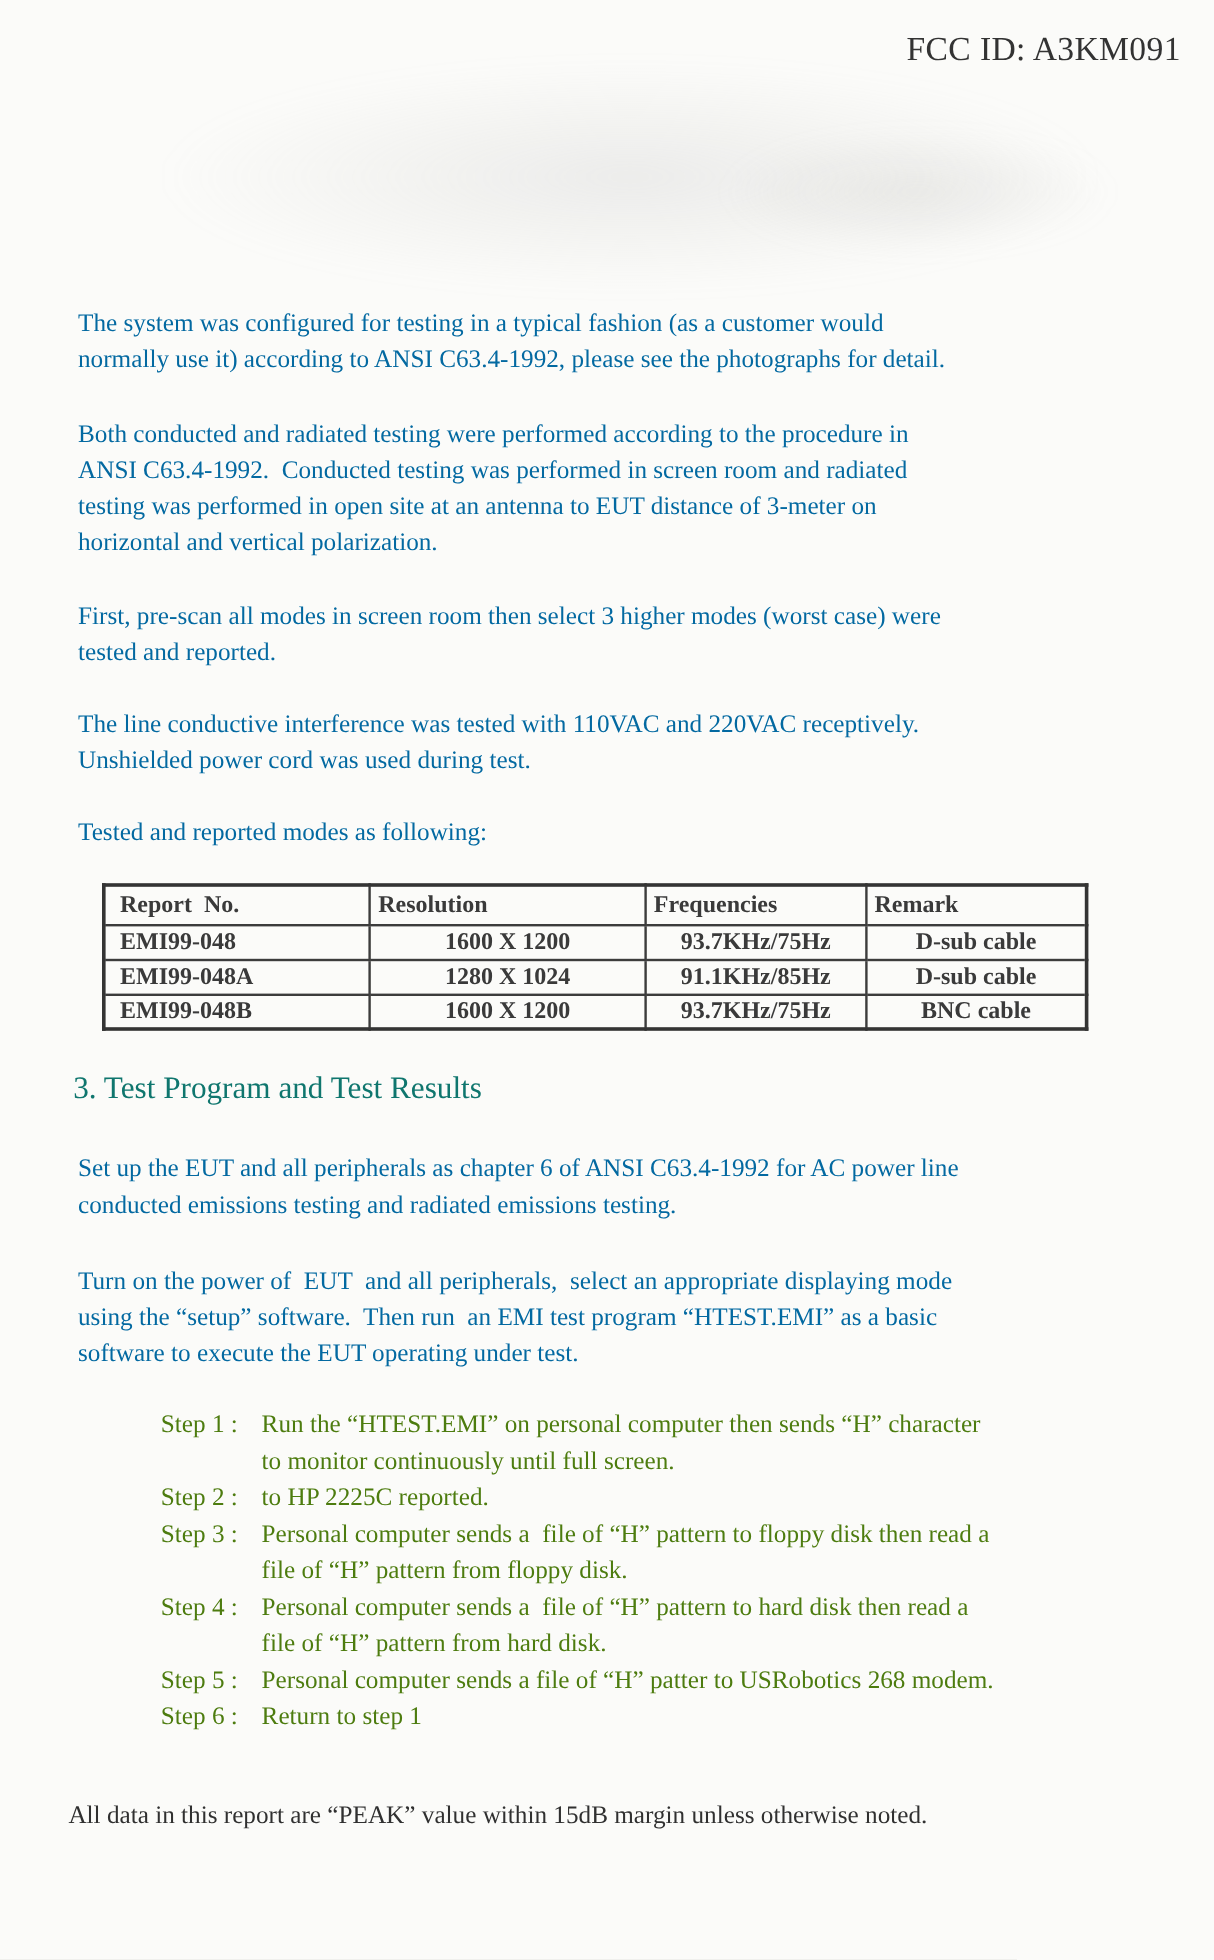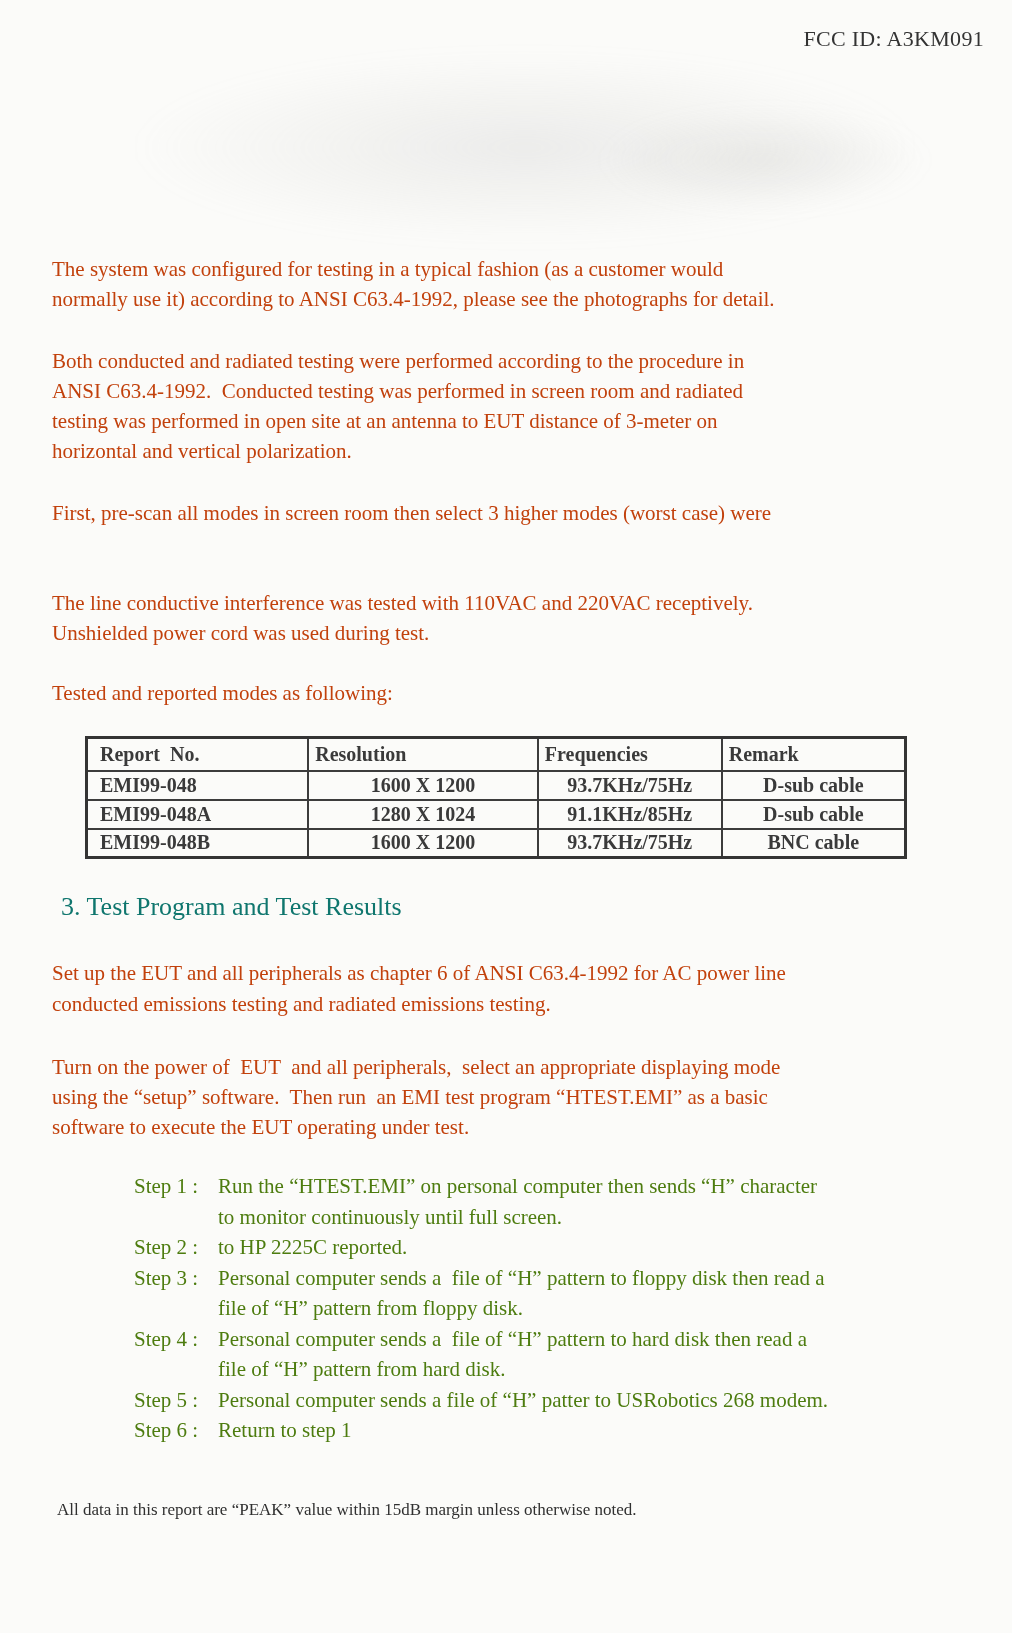--- a/index.html
+++ b/index.html
@@ -25,30 +25,30 @@
     background: radial-gradient(ellipse at 50% 50%, rgba(185,185,183,0.22), rgba(185,185,183,0) 72%);
   }
   .smudge-2 {
     left: 600px; top: 110px; width: 330px; height: 100px;
     background: radial-gradient(ellipse at 50% 50%, rgba(175,175,173,0.18), rgba(175,175,173,0) 70%);
   }
   .fcc-id {
     position: absolute;
     top: 26px;
     right: 28px;
-    font-size: 22px;
+    font-size: 28px;
     letter-spacing: 0.3px;
     color: #333;
   }
   .para {
     position: absolute;
-    left: 52px;
+    left: 65px;
     font-size: 21px;
     line-height: 30px;
-    color: #c2410c;
+    color: #0369a1;
   }
   .line { white-space: pre; }
   .section-heading {
     position: absolute;
     left: 61px;
     top: 892px;
     font-size: 26px;
     color: #0f766e;
   }
   table.modes {
@@ -85,21 +85,21 @@
   .step { display: flex; align-items: flex-start; }
   .step-label {
     flex: 0 0 84px;
     white-space: pre;
   }
   .step-lines { flex: 1 1 auto; }
   .note {
     position: absolute;
     left: 57px;
     top: 1500px;
-    font-size: 17px;
+    font-size: 21px;
     color: #303030;
     white-space: pre;
     text-align: center;
   }
 </style>
 </head>
 <body>
 
 <div class="page">
 
@@ -115,20 +115,21 @@
 
   <div class="para" style="top:346px">
     <div class="line">Both conducted and radiated testing were performed according to the procedure in</div>
     <div class="line">ANSI C63.4-1992.  Conducted testing was performed in screen room and radiated</div>
     <div class="line">testing was performed in open site at an antenna to EUT distance of 3-meter on</div>
     <div class="line">horizontal and vertical polarization.</div>
   </div>
 
   <div class="para" style="top:498px">
     <div class="line">First, pre-scan all modes in screen room then select 3 higher modes (worst case) were</div>
+    <div class="line">tested and reported.</div>
   </div>
 
   <div class="para" style="top:588px">
     <div class="line">The line conductive interference was tested with 110VAC and 220VAC receptively.</div>
     <div class="line">Unshielded power cord was used during test.</div>
   </div>
 
   <div class="para" style="top:678px">
     <div class="line">Tested and reported modes as following:</div>
   </div>

